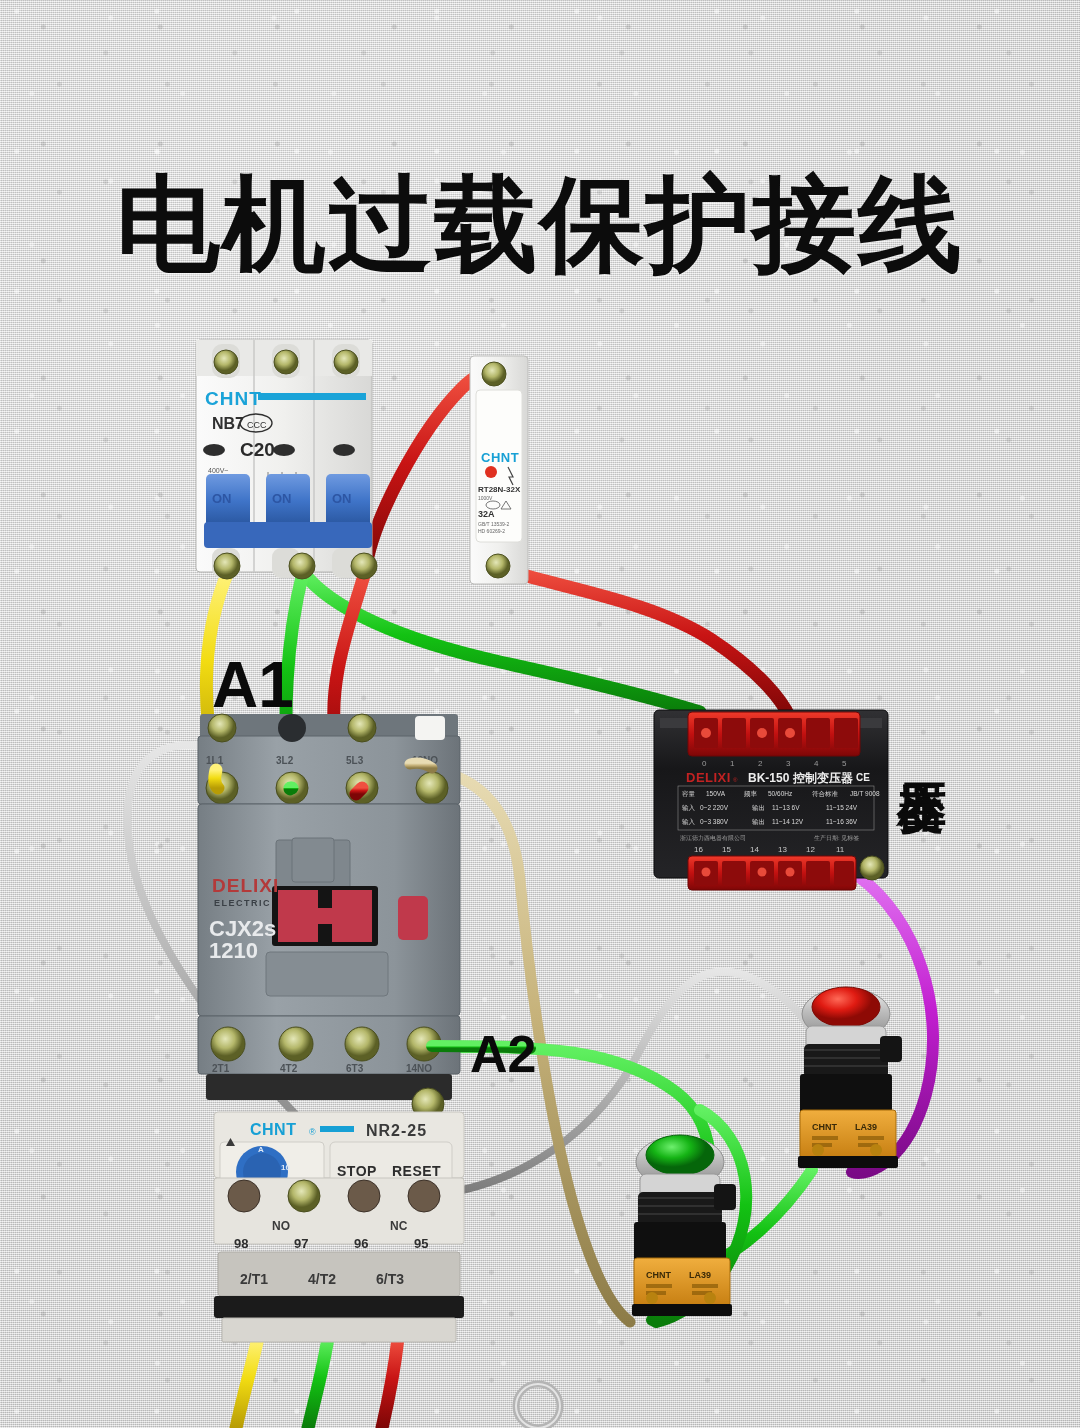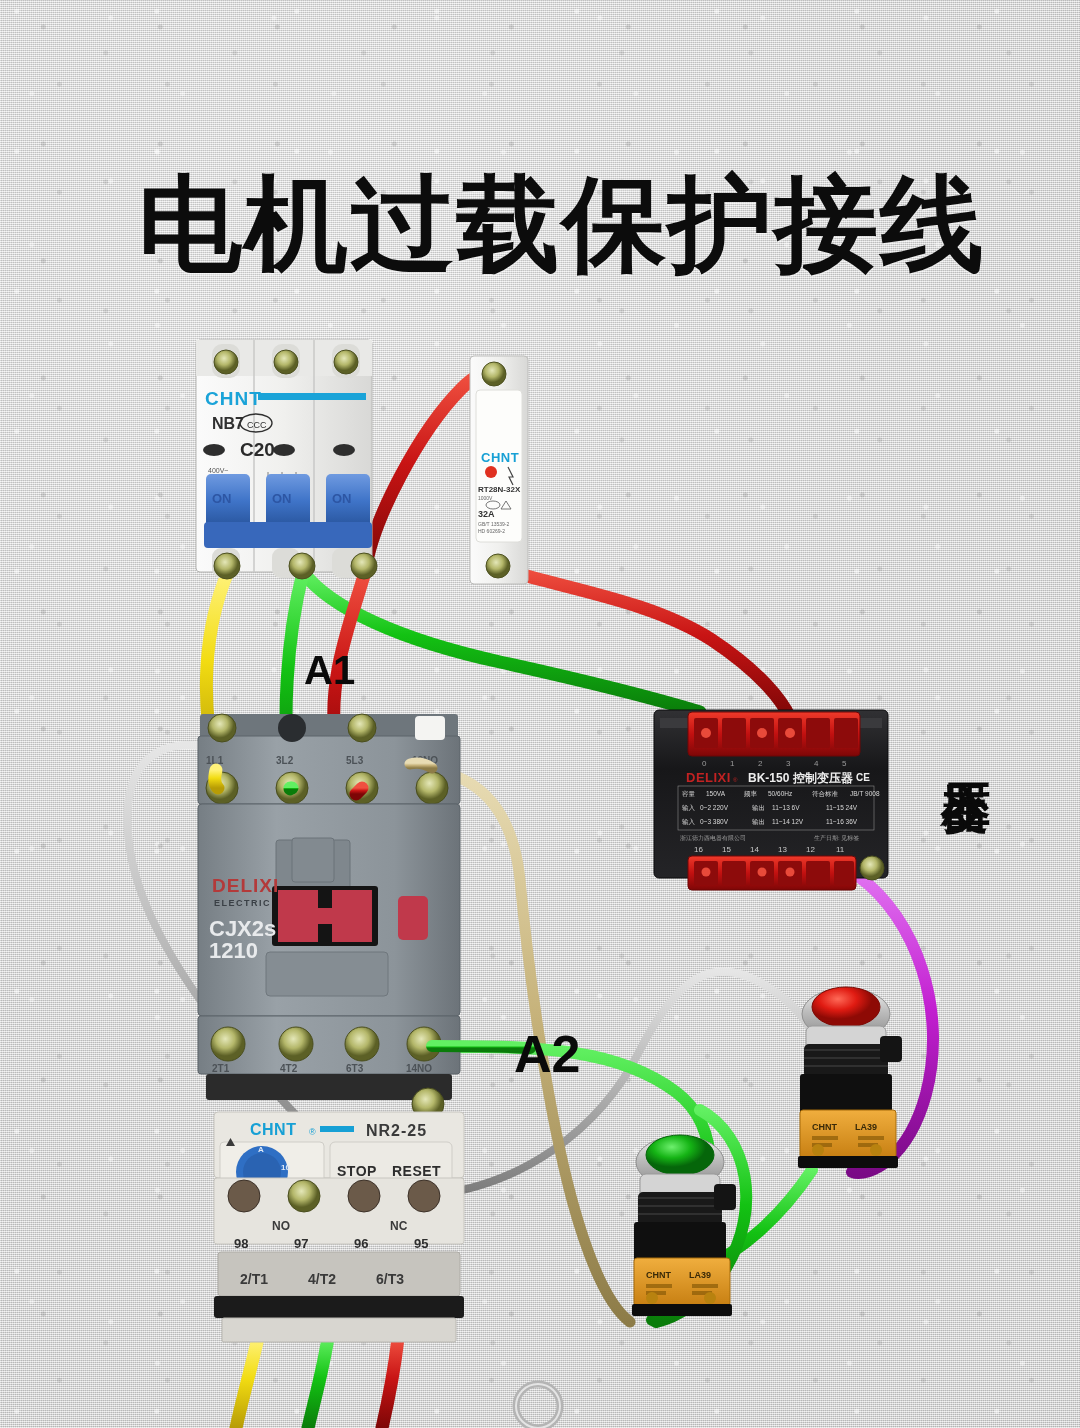--- a/index.html
+++ b/index.html
@@ -19,26 +19,26 @@
       radial-gradient(circle at 12% 8%,rgba(255,255,255,.5) 0 2px,transparent 3px),
       radial-gradient(circle at 37% 23%,rgba(120,120,120,.25) 0 2px,transparent 3px),
       radial-gradient(circle at 68% 11%,rgba(255,255,255,.45) 0 2px,transparent 3px),
       radial-gradient(circle at 82% 41%,rgba(130,130,130,.22) 0 2px,transparent 3px),
       radial-gradient(circle at 21% 62%,rgba(255,255,255,.4) 0 2px,transparent 3px),
       radial-gradient(circle at 55% 78%,rgba(125,125,125,.2) 0 2px,transparent 3px),
       radial-gradient(circle at 91% 88%,rgba(255,255,255,.45) 0 2px,transparent 3px);
     background-size:140px 140px,117px 117px,163px 163px,129px 129px,151px 151px,108px 108px,173px 173px;
     opacity:.9;}
   svg{position:absolute;left:0;top:0;}
-  .lbl{position:absolute;color:#0a0a0a;font-weight:700;padding-left:44px;
+  .lbl{position:absolute;color:#0a0a0a;font-weight:700;
        -webkit-font-smoothing:antialiased;}
   #title{left:0;right:0;top:168px;text-align:center;font-size:104px;
     letter-spacing:2px;line-height:1.08;color:#0c0c0c;font-weight:700;
     text-shadow:0 2px 1px rgba(255,255,255,.35);}
-  #lbl-a1{left:212px;top:648px;font-size:40px;margin-left:48px;}
+  #lbl-a1{left:212px;top:648px;font-size:64px;}
   #lbl-a2{left:470px;top:1024px;font-size:52px;}
   #lbl-tf{left:896px;top:742px;font-size:50px;writing-mode:vertical-rl;
     line-height:1.02;letter-spacing:1px;}
 </style>
 </head>
 <body>
 
 <div id="stage">
 
   <svg width="1080" height="1428">

